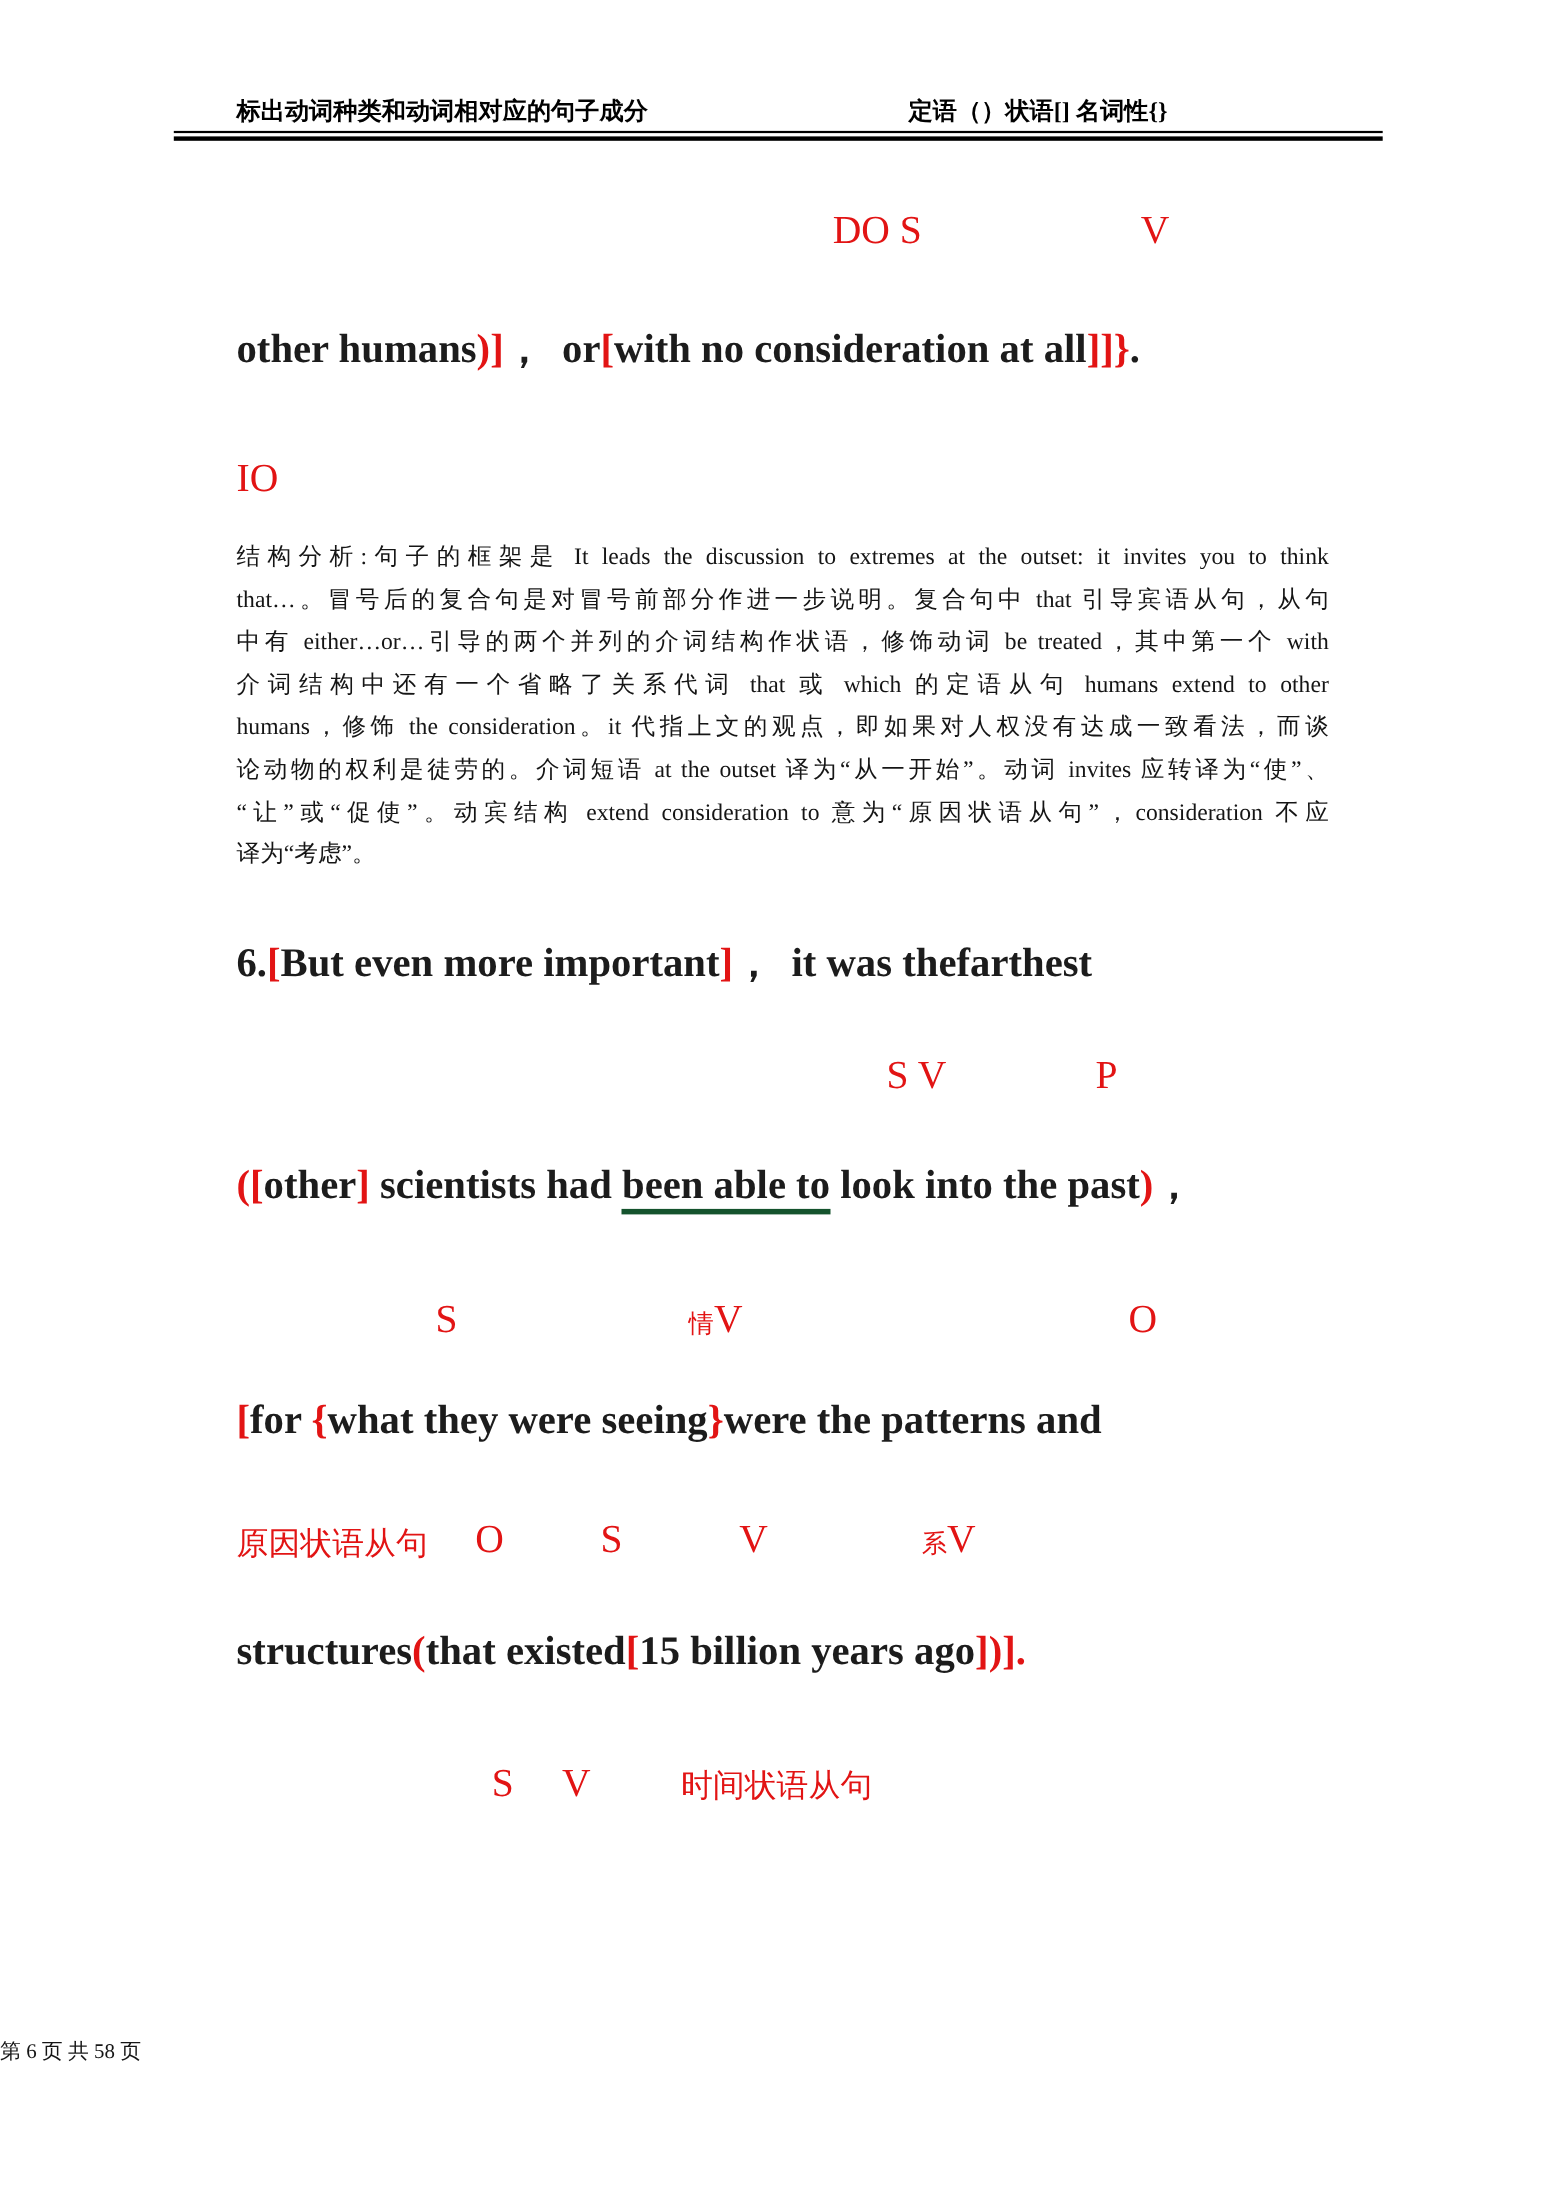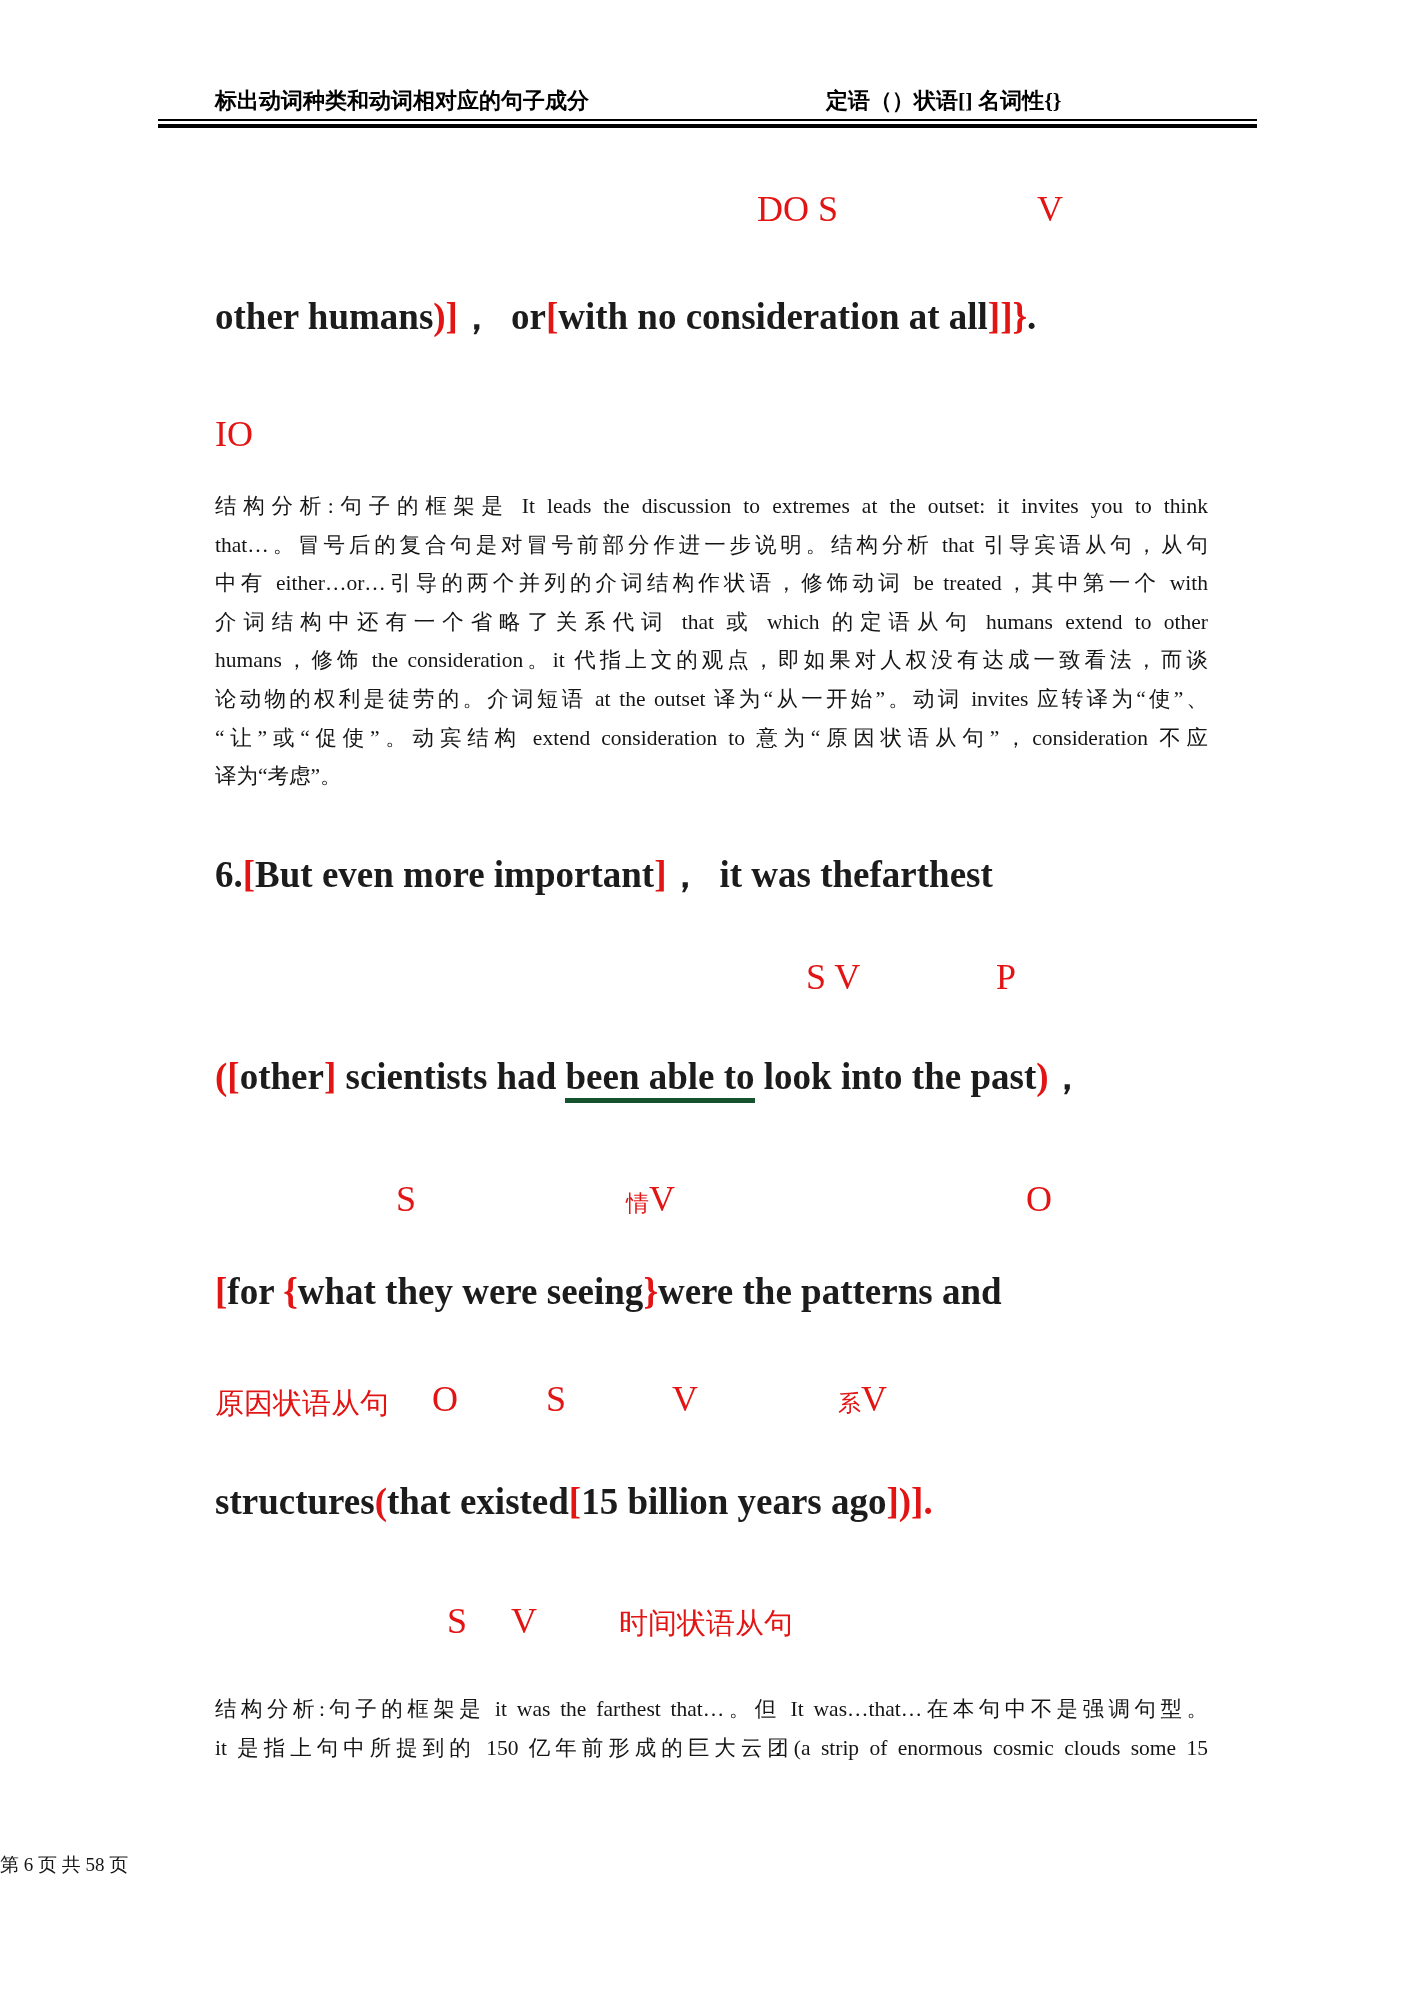--- a/index.html
+++ b/index.html
@@ -38,21 +38,21 @@
   <div class="ann" style="left:1037px; top:188px">V</div>
 
   <div class="bline" style="left:215px; top:292px">
     <span class="k">other humans</span><span class="r">)]</span><span class="k">，</span><span class="k gapL">or</span><span class="r">[</span><span class="k">with no consideration at all</span><span class="r">]]}</span><span class="k">.</span>
   </div>
 
   <div class="ann" style="left:215px; top:413px">IO</div>
 
   <div class="para" style="left:215px; top:487px">
     <div class="jl">结构分析:句子的框架是 It leads the discussion to extremes at the outset: it invites you to think</div>
-    <div class="jl">that…。冒号后的复合句是对冒号前部分作进一步说明。结构分析 that 引导宾语从句，从句</div>
+    <div class="jl">that…。冒号后的复合句是对冒号前部分作进一步说明。复合句中 that 引导宾语从句，从句</div>
     <div class="jl">中有 either…or…引导的两个并列的介词结构作状语，修饰动词 be treated，其中第一个 with</div>
     <div class="jl">介词结构中还有一个省略了关系代词 that 或 which 的定语从句 humans extend to other</div>
     <div class="jl">humans，修饰 the consideration。it 代指上文的观点，即如果对人权没有达成一致看法，而谈</div>
     <div class="jl">论动物的权利是徒劳的。介词短语 at the outset 译为“从一开始”。动词 invites 应转译为“使”、</div>
     <div class="jl">“让”或“促使”。动宾结构 extend consideration to 意为“原因状语从句”，consideration 不应</div>
     <div class="jl-last">译为“考虑”。</div>
   </div>
 
   <div class="bline" style="left:215px; top:850px">
     <span class="k">6.</span><span class="r">[</span><span class="k">But even more important</span><span class="r">]</span><span class="k">，</span><span class="k gapL">it was thefarthest</span>
@@ -84,20 +84,16 @@
   </div>
 
   <div class="bline" style="left:215px; top:1480px">
     <span class="k">structures</span><span class="r">(</span><span class="k">that existed</span><span class="r">[</span><span class="k">15 billion years ago</span><span class="r">])].</span>
   </div>
 
   <div class="ann" style="left:447px; top:1600px">S</div>
   <div class="ann" style="left:511px; top:1600px">V</div>
   <div class="ann-cjk" style="left:619px; top:1604px">时间状语从句</div>
 
-  <div class="para" style="left:215px; top:1690px">
-    <div class="jl">结构分析:句子的框架是 it was the farthest that…。但 It was…that…在本句中不是强调句型。</div>
-    <div class="jl">it 是指上句中所提到的 150 亿年前形成的巨大云团(a strip of enormous cosmic clouds some 15</div>
-  </div>
 
   <div class="footer">第 6 页 共 58 页</div>
 
 </div>
 
 </body></html>

